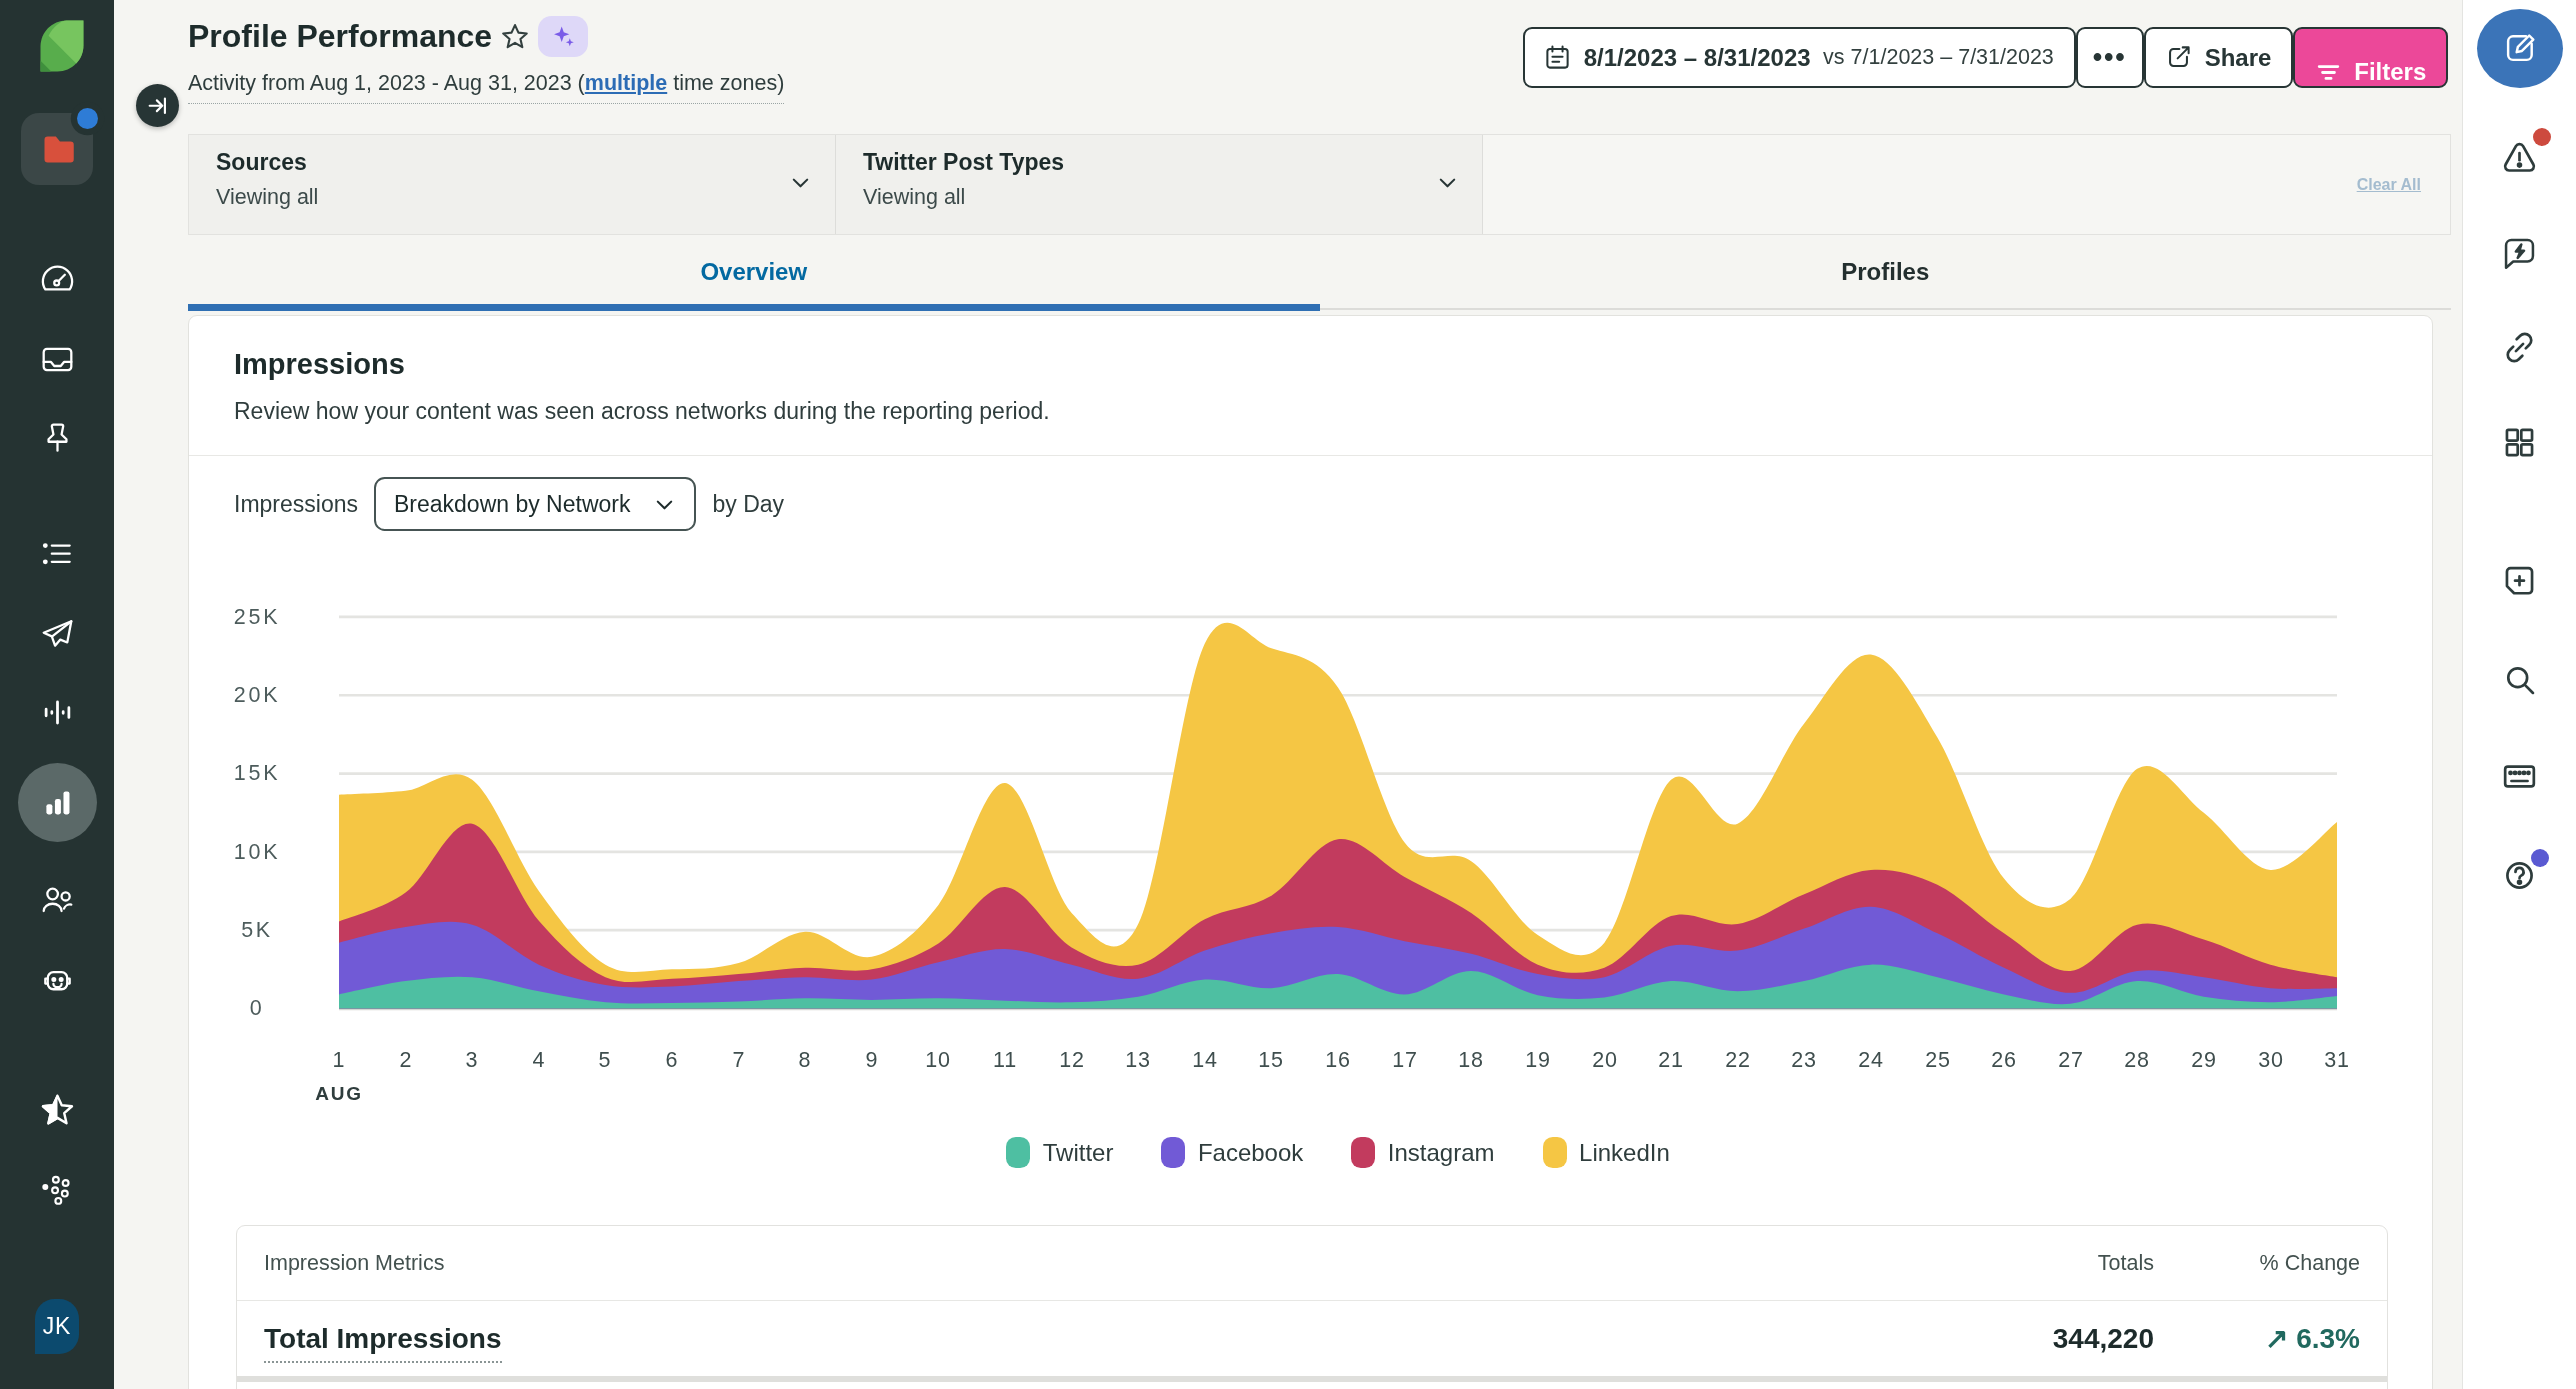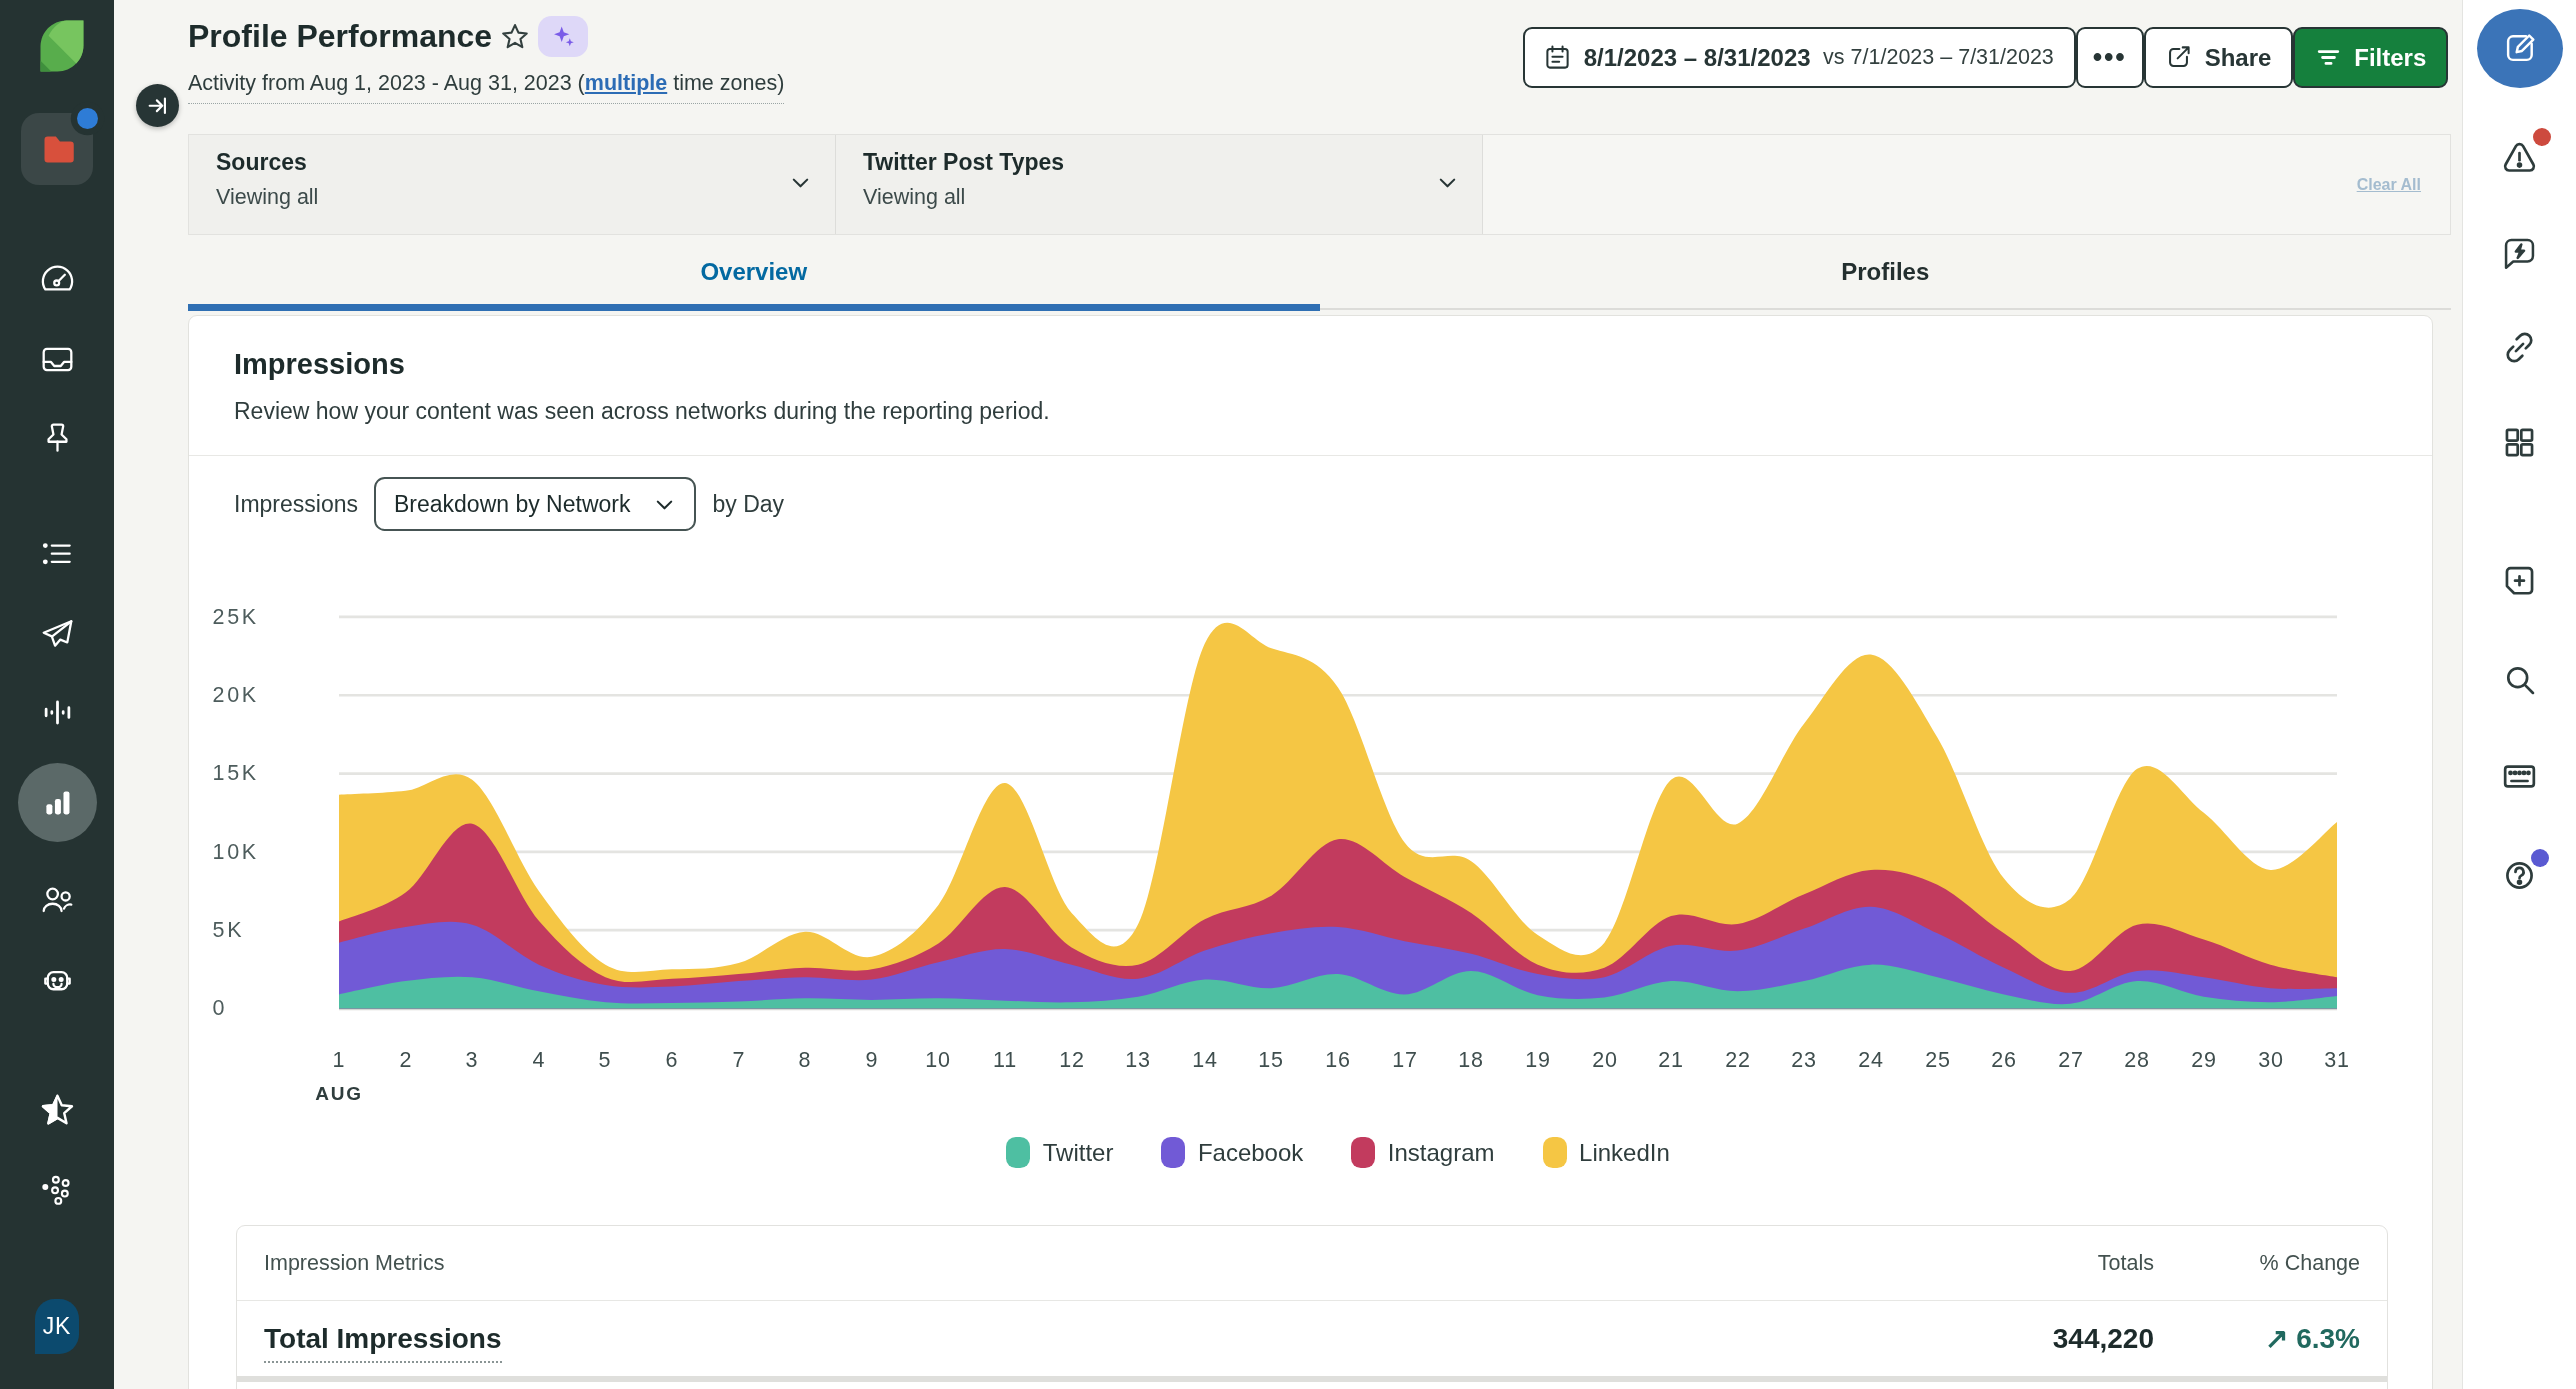--- a/index.html
+++ b/index.html
@@ -43,21 +43,21 @@
   .title-row { display:flex; align-items:center; gap:8px; }
   .page-title { font-size:32px; font-weight:bold; color:#1d2b2b; }
   .title-star { color:#33403f; width:30px; height:30px; }
   .ai-pill { width:50px; height:41px; background:#ded8f8; border-radius:13.4px; display:flex; align-items:center; justify-content:center; }
   .subtitle { margin-top:14.3px; font-size:21.5px; color:#2f3d3d; display:inline-block; border-bottom:1.8px dotted #9aa5a5; padding-bottom:6.3px; }
   .subtitle a { color:#2c6cb5; font-weight:bold; text-decoration:underline; }
 
   .hdr-actions { position:absolute; right:15px; top:27px; display:flex; align-items:center;padding-left:37px; }
   .btn { display:flex; align-items:center; gap:12.5px; height:61px; border:2.2px solid #273535; border-radius:9px; background:#fff; color:#273535; padding:0 19.7px; font-size:24px; font-weight:bold; }
   .btn .sub { font-weight:normal; font-size:21.5px; color:#33403f; }
-  .btn-dark { background:#15803d; color:#fff; border-color:#273535; }
+  .btn-dark { background:#ec4899; color:#fff; border-color:#273535;align-items:flex-end; }
   .btn-ellipsis { width:68px; justify-content:center; padding:0; font-size:27px; letter-spacing:1.8px; }
   .btn svg { flex:none; }
 
   
   .filter-bar { position:absolute; left:74px; top:134px; width:2263px; height:101px; background:#f6f6f3; border:0.9px solid #e2e2df; display:flex; }
   .filter-sec { width:647px; background:#f0f0ed; border-right:0.9px solid #ddddda; padding:14.3px 0 0 27px; position:relative; }
   .filter-label { font-size:23px; font-weight:bold; color:#1d2b2b; }
   .filter-value { margin-top:9px; font-size:21.5px; color:#3c4a4a; }
   .filter-chevron { position:absolute; right:23px; top:36px; color:#273535; }
   .filter-rest { flex:1; display:flex; align-items:center; justify-content:flex-end; padding-right:29px; }
@@ -71,21 +71,21 @@
 
   
   .card { position:absolute; left:74px; top:315px; width:2245px; height:1136px; background:#fff; border:0.9px solid #e2e2de; border-radius:9px; }
   .sec-title { position:absolute; left:45px; top:32px; font-size:29px; font-weight:bold; color:#1d2b2b; }
   .sec-desc { position:absolute; left:45px; top:82px; font-size:23px; color:#2f3d3d; }
   .card-divider { position:absolute; left:0; top:139px; width:100%; height:0.9px; background:#e8e8e5; }
   .controls { position:absolute; left:45px; top:161px; display:flex; align-items:center; gap:16px; font-size:23px; color:#2f3d3d; }
   .select-pill { display:flex; align-items:center; gap:23px; height:54px; border:2.2px solid #46545-3; border:2.2px solid #465453; border-radius:10.7px; padding:0 18px; font-size:23px; color:#1d2b2b; background:#fff; }
 
   .y-axis { position:absolute; left:0; top:275px; width:134px; height:447px; }
-  .y-tick { position:absolute; right:21.5px; height:29px; line-height:29px; font-size:21.5px; letter-spacing:2.7px; color:#4d5c5c; text-align:left; width:89px; }
+  .y-tick { position:absolute; right:21.5px; height:29px; line-height:29px; font-size:21.5px; letter-spacing:2.7px; color:#4d5c5c; text-align:center; width:89px; }
   .plot { position:absolute; left:150px; top:275px; width:1998px; height:447px; }
   .plot svg { display:block; width:100%; height:100%; }
   .x-axis { position:absolute; left:150px; top:732px; width:1998px; height:36px; }
   .x-tick { position:absolute; top:0; width:54px; margin-left:-27px; text-align:center; font-size:21.5px; color:#3f4e4e; letter-spacing:0.9px; }
   .month-label { position:absolute; left:123px; top:767px; width:54px; text-align:center; font-size:19px; font-weight:bold; letter-spacing:1.8px; color:#2f3d3d; }
   .legend { position:absolute; left:150px; top:821px; width:1998px; display:flex; justify-content:center; gap:48px; }
   .legend-item { display:flex; align-items:center; gap:12.5px; }
   .legend-swatch { width:24px; height:31px; border-radius:9.8px; }
   .legend-label { font-size:24px; color:#2f3d3d; }
 

